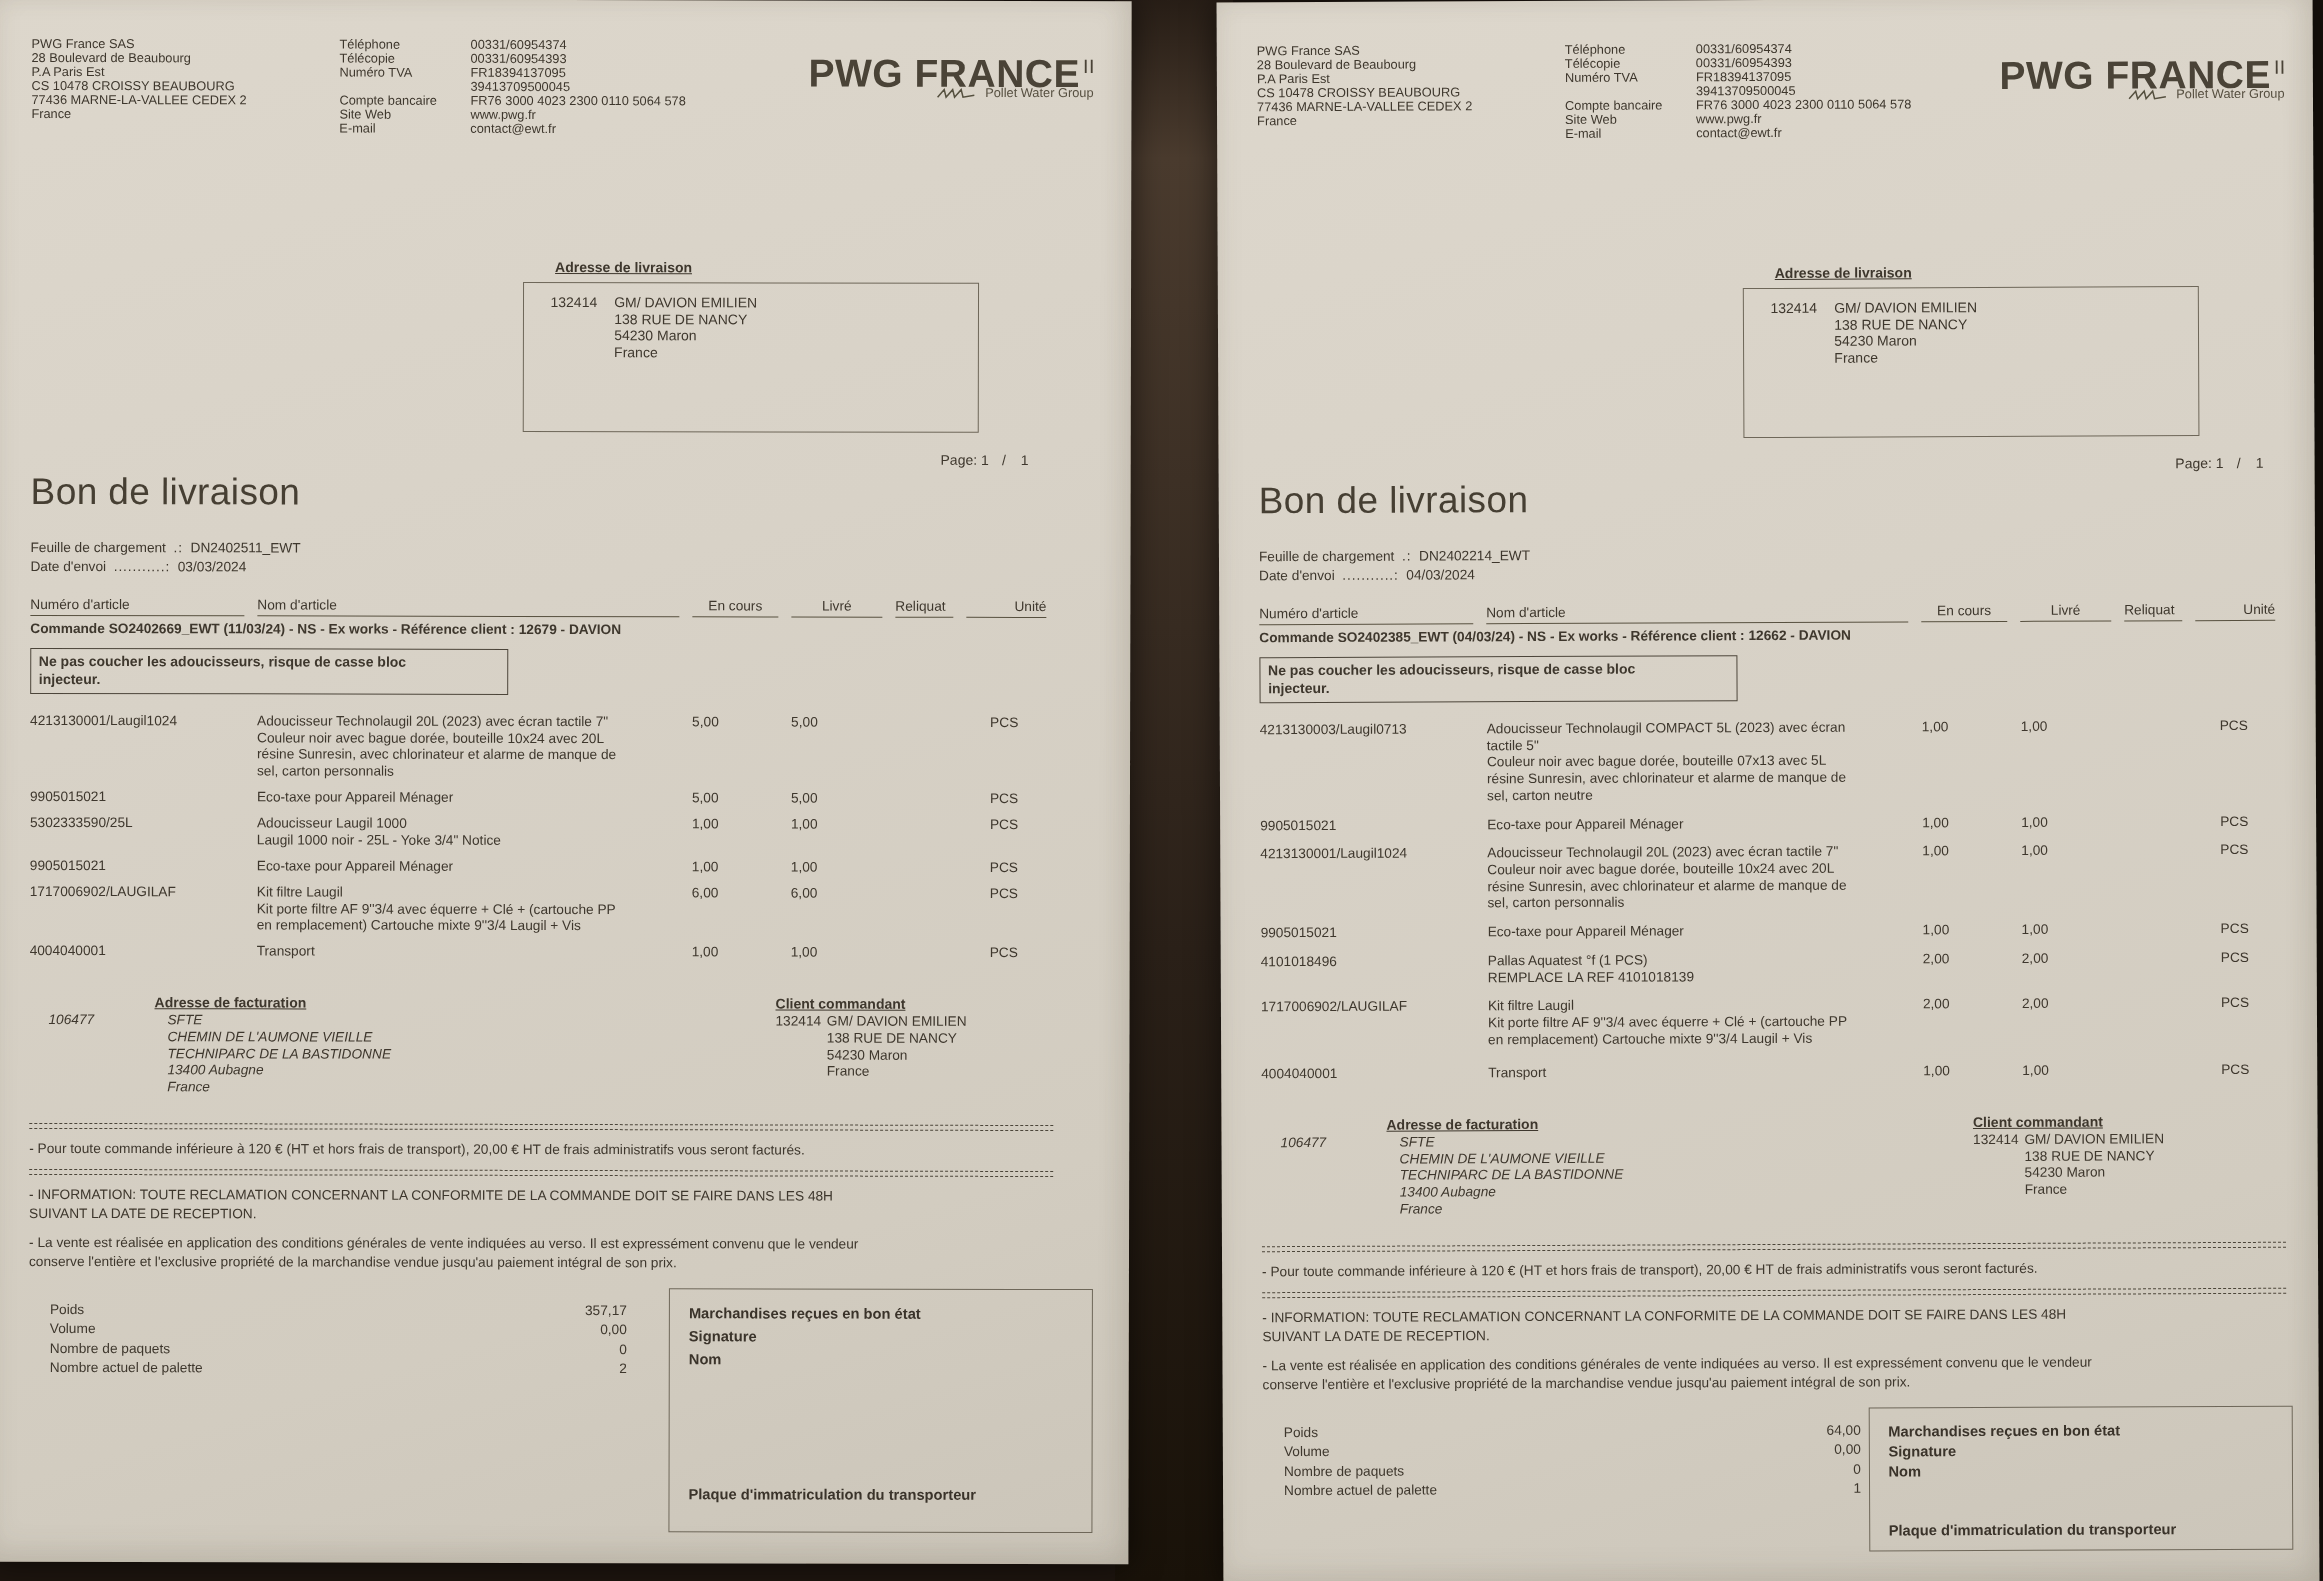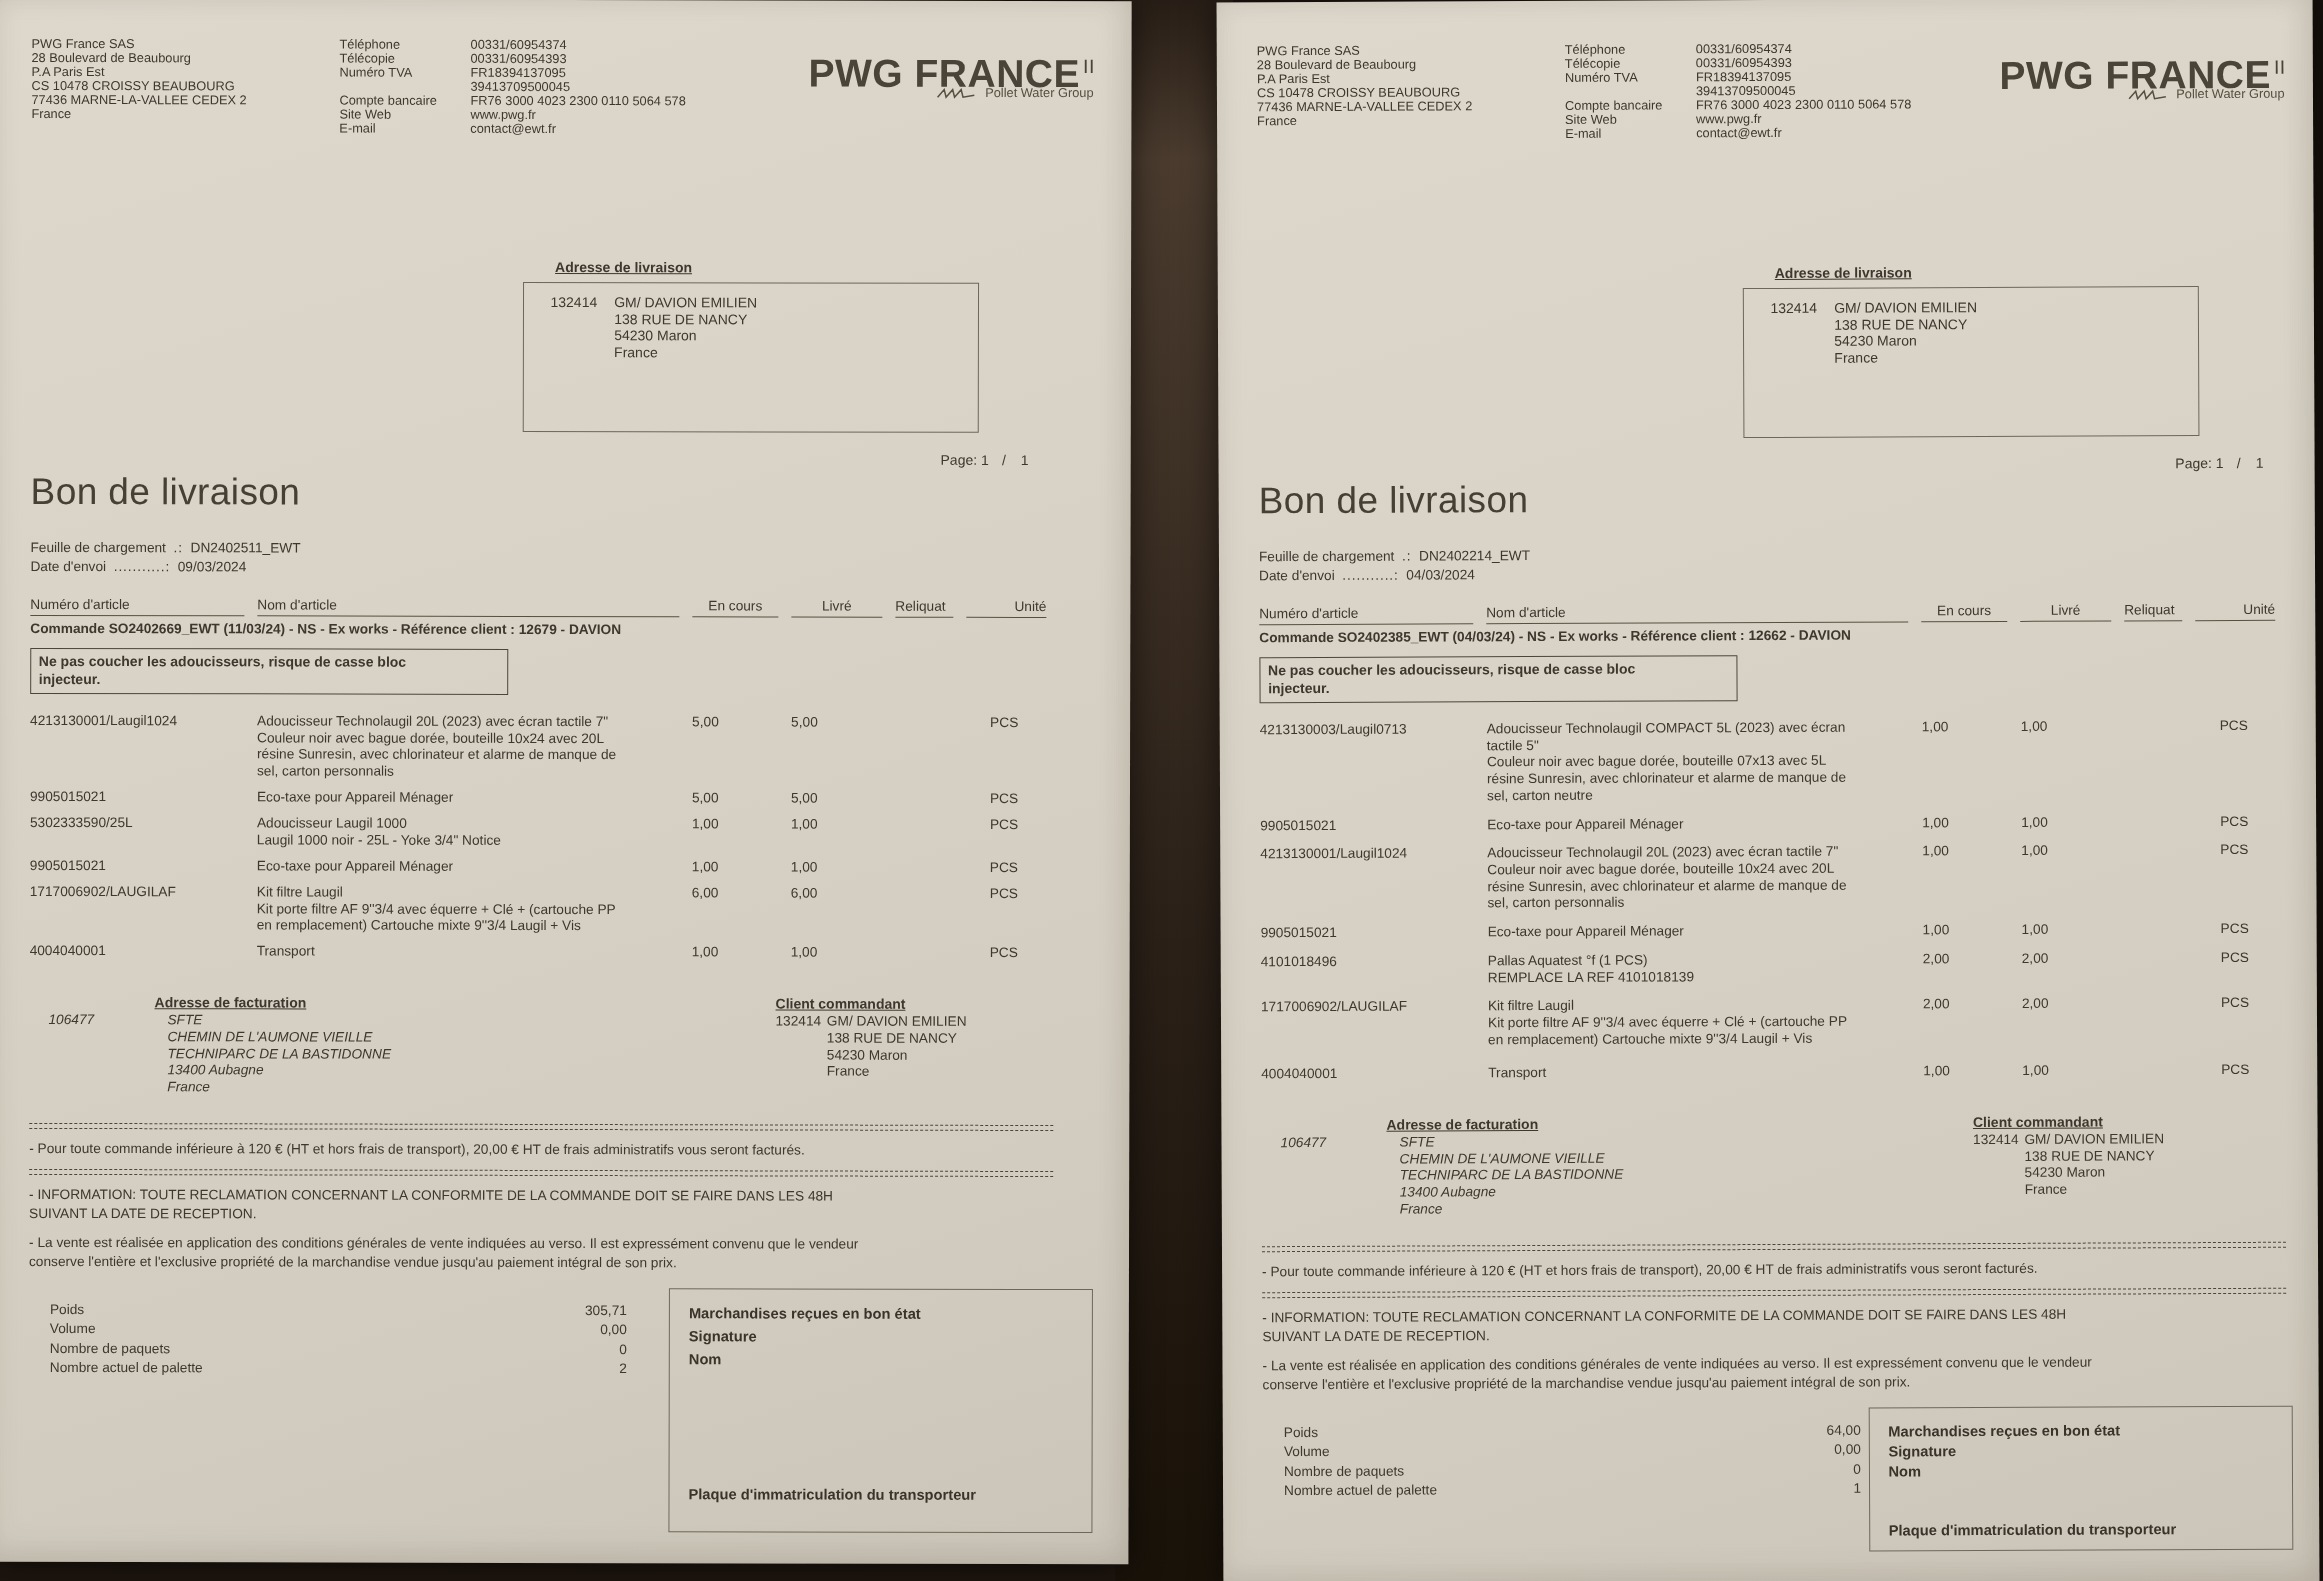--- a/index.html
+++ b/index.html
@@ -161,21 +161,21 @@
 54230  Maron
 France</div>
     </div>
   </div>
 
   <div class="page-line"><span>Page: 1</span><span class="page-sep">/</span><span>1</span></div>
 
   <h1 class="doc-title">Bon de livraison</h1>
 
   <div class="shipline"><span>Feuille de chargement</span><span class="ship-dots">.:</span><span class="ship-value">DN2402511_EWT</span></div>
-  <div class="shipline"><span>Date d'envoi</span><span class="ship-dots">...........:</span><span class="ship-value">09/03/2024</span></div>
+  <div class="shipline"><span>Date d'envoi</span><span class="ship-dots">...........:</span><span class="ship-value">03/03/2024</span></div>
 
   <div class="items-header">
     <div>Numéro d'article</div>
     <div>Nom d'article</div>
     <div class="h-enc">En cours</div>
     <div class="h-liv">Livré</div>
     <div>Reliquat</div>
     <div class="h-unit">Unité</div>
   </div>
   <div class="commande">Commande SO2402669_EWT (11/03/24) - NS - Ex works - Référence client : 12679 - DAVION</div>
@@ -268,21 +268,21 @@
   <div class="sep sep2"></div>
   <div class="note multiline">- INFORMATION: TOUTE RECLAMATION CONCERNANT LA CONFORMITE DE LA COMMANDE DOIT SE FAIRE DANS LES 48H
 SUIVANT LA DATE DE RECEPTION.</div>
   <div class="note multiline">- La vente est réalisée en application des conditions générales de vente indiquées au verso. Il est expressément convenu que le vendeur
 conserve l'entière et l'exclusive propriété de la marchandise vendue jusqu'au paiement intégral de son prix.</div>
 
   <div class="bottom-row">
     <div class="stats">
       <div class="stat-row">
           <span class="stat-label">Poids</span>
-          <span class="stat-value">305,71</span>
+          <span class="stat-value">357,17</span>
         </div>
       <div class="stat-row">
           <span class="stat-label">Volume</span>
           <span class="stat-value">0,00</span>
         </div>
       <div class="stat-row">
           <span class="stat-label">Nombre de paquets</span>
           <span class="stat-value">0</span>
         </div>
       <div class="stat-row">

